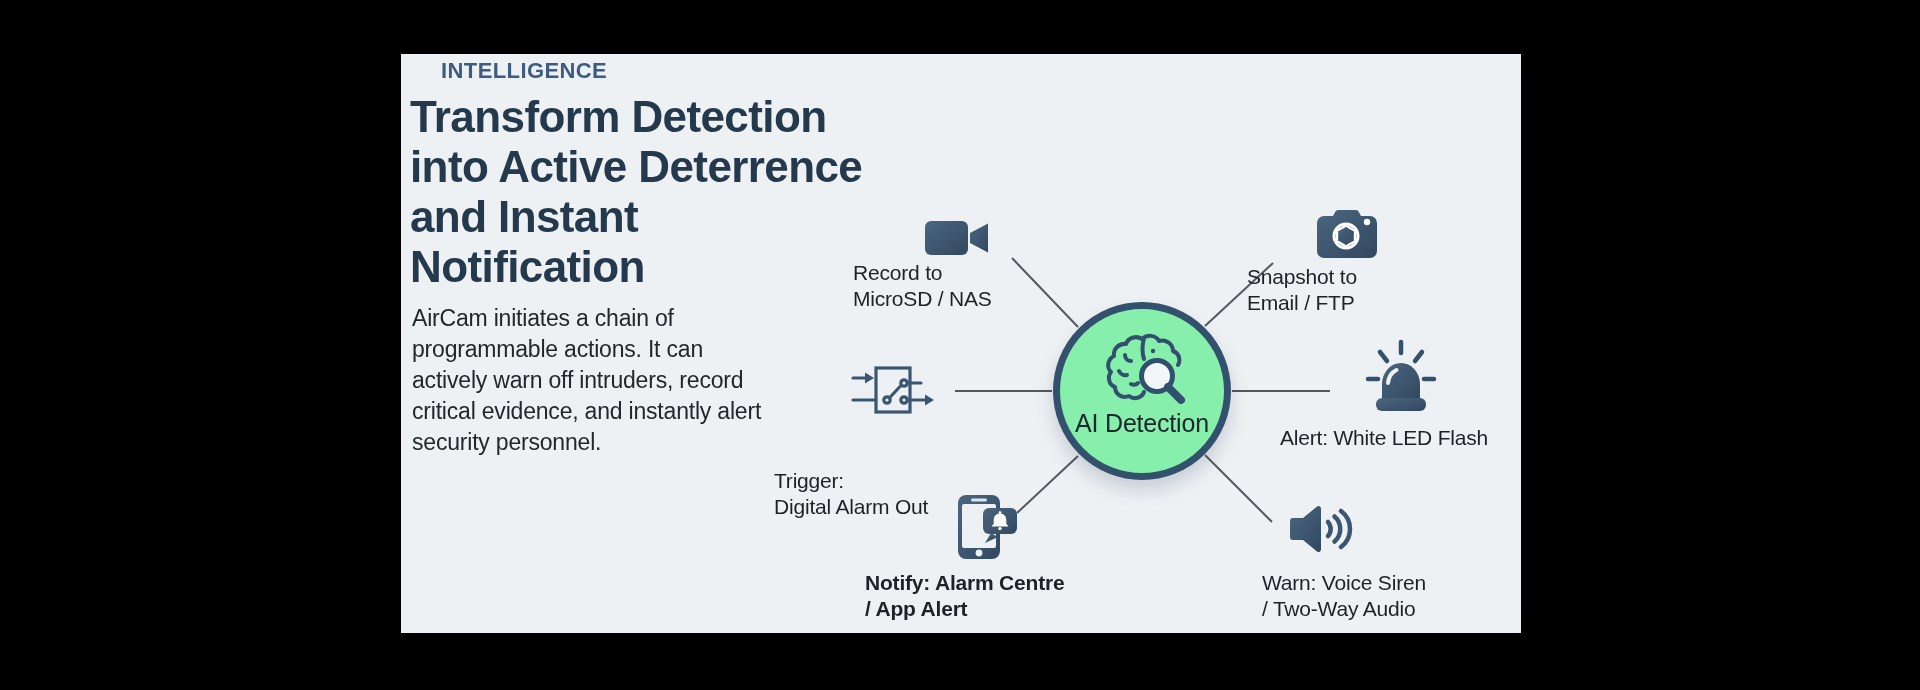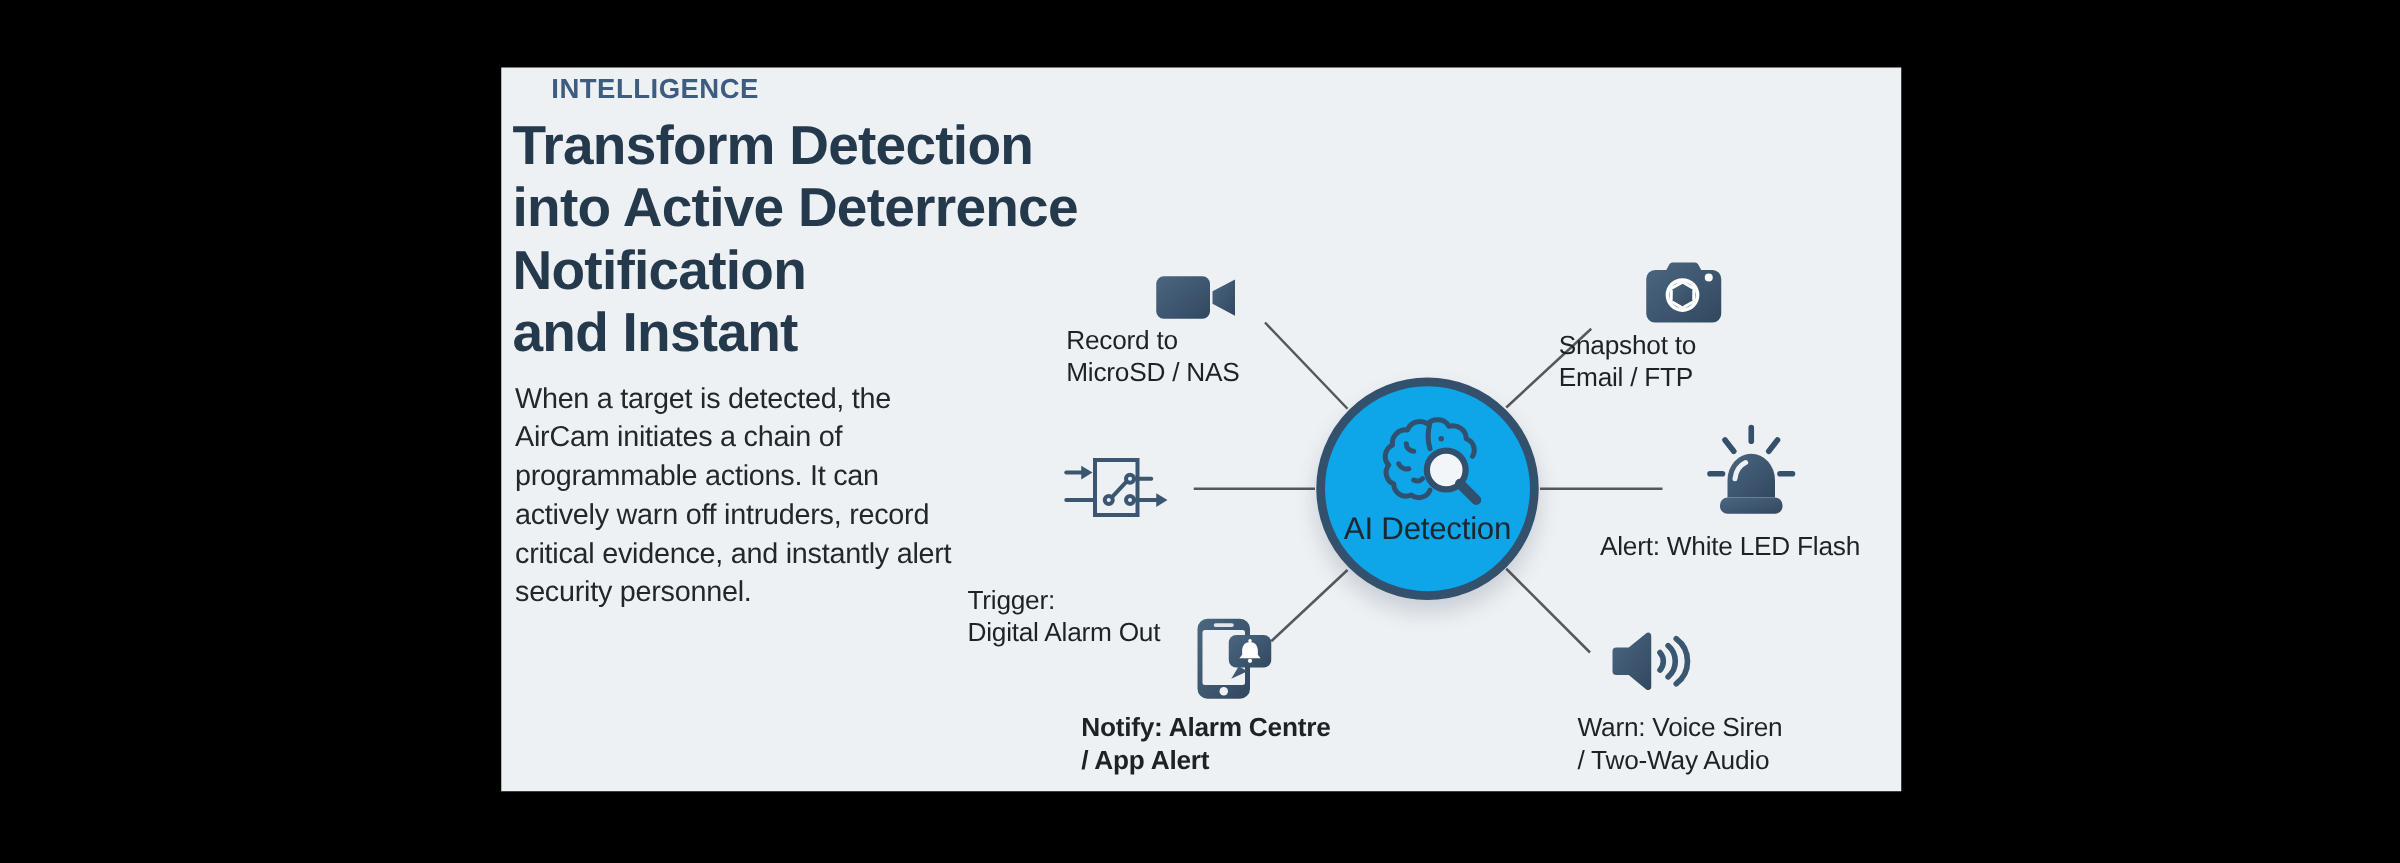--- a/index.html
+++ b/index.html
@@ -9,21 +9,21 @@
          background:#eef1f4;}
   .eyebrow{position:absolute;left:11px;top:4px;font-size:22px;font-weight:bold;
            letter-spacing:.4px;color:#3d5c80;margin-left:29px;}
   .heading{position:absolute;left:9px;top:38px;font-size:44px;font-weight:bold;
            line-height:50px;letter-spacing:-.6px;color:#25394c;}
   .para{position:absolute;left:11px;top:249px;font-size:23px;line-height:31px;
         letter-spacing:-.2px;color:#23272b;}
   .lines-svg{position:absolute;left:0;top:0;width:1120px;height:579px;}
   .hub{position:absolute;left:652px;top:248px;width:178px;height:178px;
        box-sizing:border-box;border:7px solid #33506c;border-radius:50%;
-       background:#0ea5e9;box-shadow:0 10px 18px rgba(30,50,80,.18);
+       background:#86efac;box-shadow:0 10px 18px rgba(30,50,80,.18);
        display:flex;flex-direction:column;align-items:center;}
   .hub svg{margin-top:20px;}
   .hub-label{margin-top:-2px;font-size:25px;font-weight:500;color:#20262e;letter-spacing:-.2px;}
   .icon{position:absolute;}
   .spoke-label{position:absolute;text-align:left;font-size:21px;line-height:26px;
                color:#1e2125;letter-spacing:-.2px;}
   .ic-record{left:523px;top:162px;}
   .lb-record{left:452px;top:206px;width:200px;}
   .ic-snapshot{left:915px;top:151px;}
   .lb-snapshot{left:846px;top:210px;width:200px;}
@@ -39,26 +39,25 @@
 </head>
 <body>
 
 <div class="panel">
 
   <div class="eyebrow">INTELLIGENCE</div>
 
   <div class="heading">
     <div>Transform Detection</div>
     <div>into Active Deterrence</div>
+    <div>and Instant</div>
     <div>Notification</div>
-    <div>and Instant</div>
   </div>
 
   <div class="para">
-    <div>When a target is detected, the</div>
     <div>AirCam initiates a chain of</div>
     <div>programmable actions. It can</div>
     <div>actively warn off intruders, record</div>
     <div>critical evidence, and instantly alert</div>
     <div>security personnel.</div>
   </div>
 
   <svg class="lines-svg">
     <g stroke="#54585e" stroke-width="2">
       <line x1="611" y1="204" x2="677" y2="273"></line>

